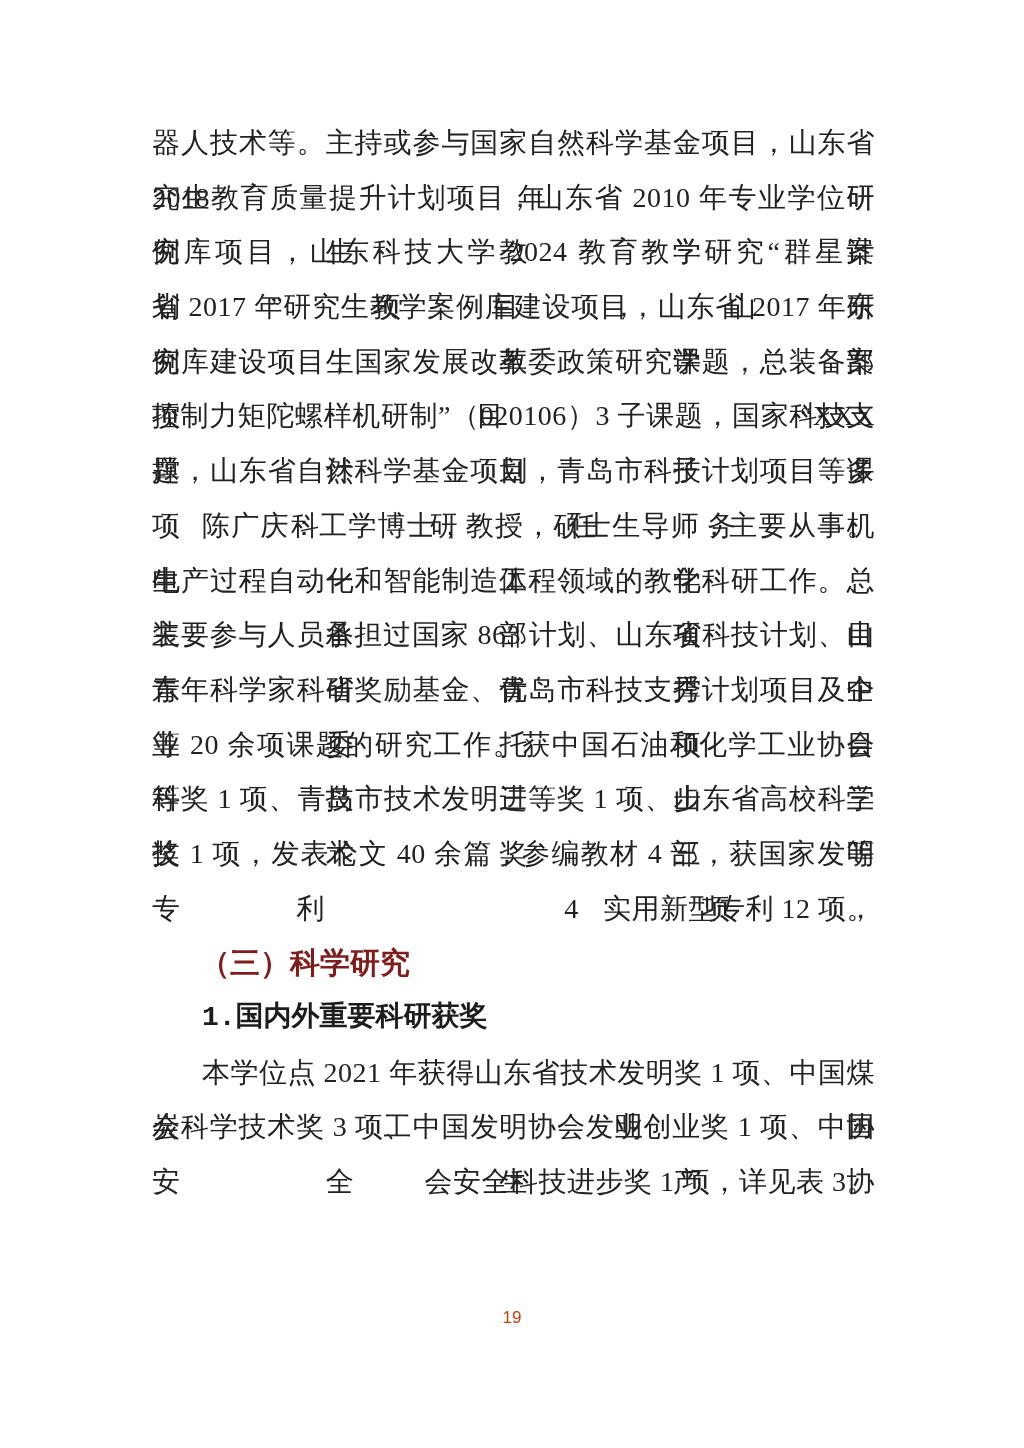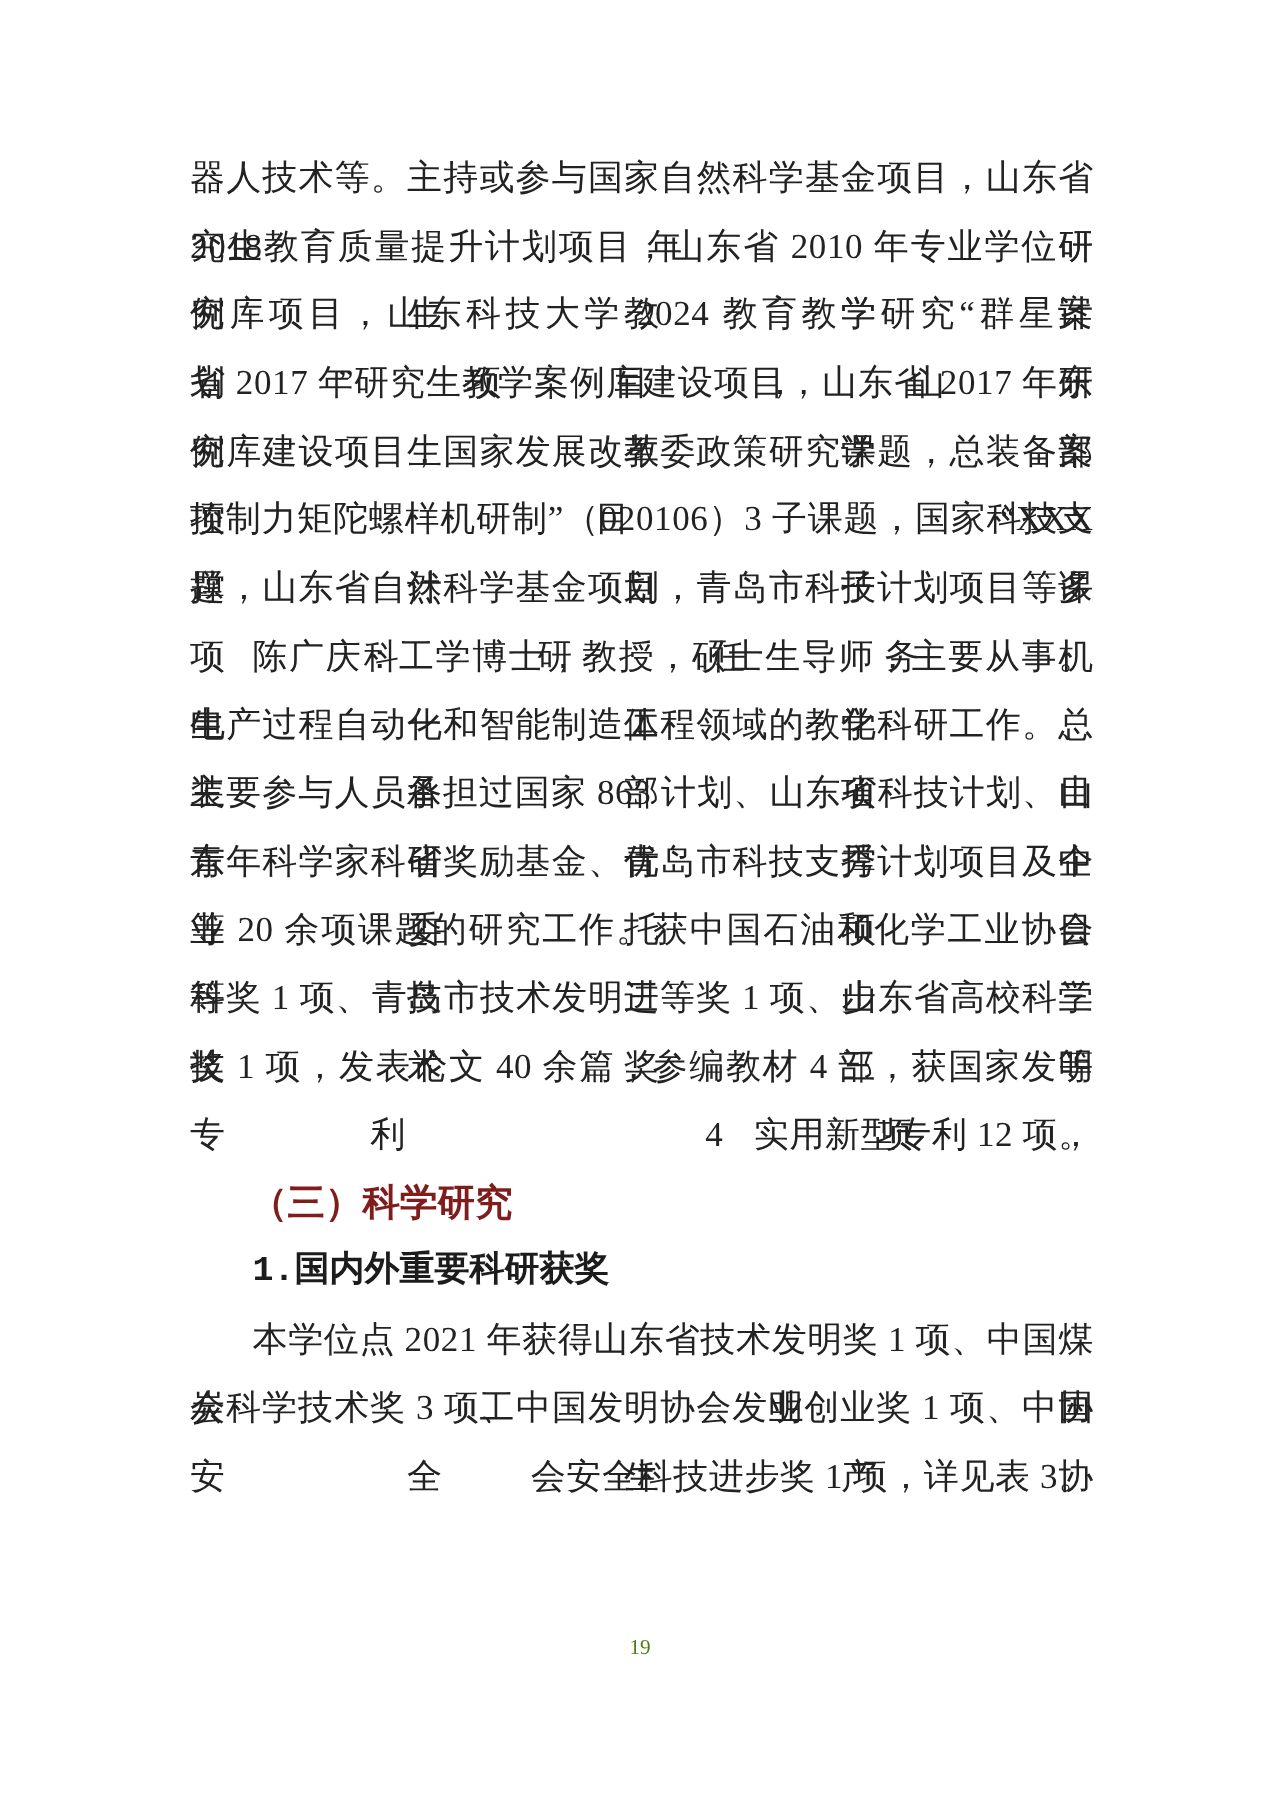--- a/index.html
+++ b/index.html
@@ -57,22 +57,22 @@
     color: #1c1c1c;
     font-family: Liberation Mono, monospace;
   }
   .page-number {
     position: absolute;
     left: 0;
     right: 0;
     top: 1308px;
     text-align: center;
     font-size: 17px;
-    color: #4d7c0f;
-    font-family: Liberation Serif, serif;
+    color: #c2410c;
+    font-family: Liberation Sans, sans-serif;
   }
 </style>
 </head>
 <body>
 
 <div class="page">
   <div class="content">
 
     <div>
       <div class="line just">器人技术等。主持或参与国家自然科学基金项目，山东省 2018 年研</div>

